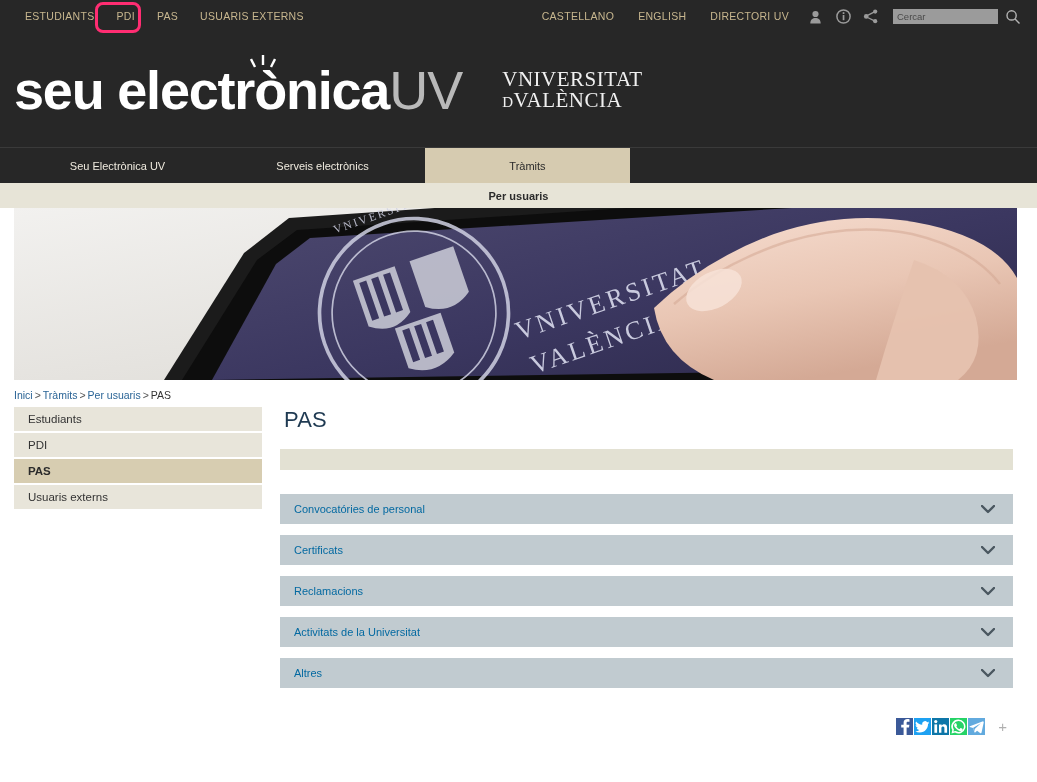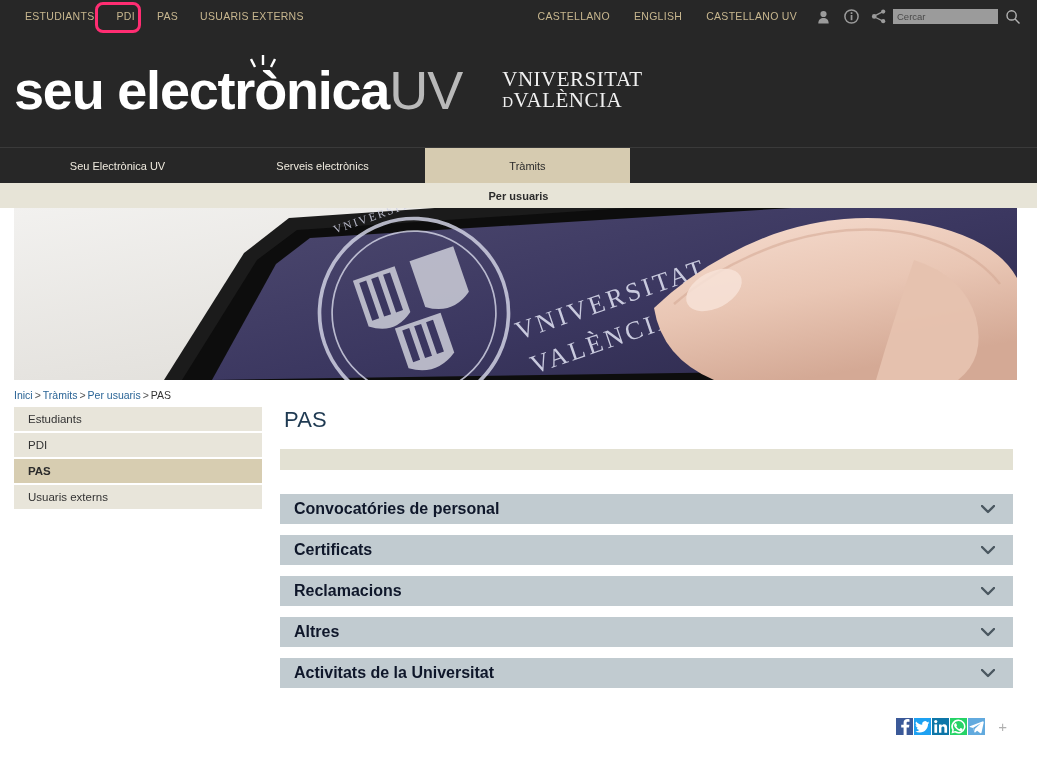--- a/index.html
+++ b/index.html
@@ -46,21 +46,21 @@
     padding-right: 16px;
     gap: 0px;
   }
   .topbar-right .topnav-link { padding: 0 12px; text-align: center; }
   .tb-icon {
     width: 28px; height: 33px;
     display: flex; align-items: center; justify-content: center;
     cursor: pointer;
   }
   .tb-icon svg { display: block; }
-  .search-wrap { display: flex; align-items: center; }
+  .search-wrap { display: flex; align-items: center; margin-left: 8px; }
   .search-input {
     width: 105px; height: 15px;
     background: #9b9b9b;
     border: none;
     outline: none;
     font-size: 9.5px;
     color: #3a3a3a;
     padding: 0 4px;
     font-family: "Liberation Sans", sans-serif;
   }
@@ -207,23 +207,22 @@
     background: #c1cbd0;
     height: 30px;
     display: flex;
     align-items: center;
     justify-content: space-between;
     padding: 0 18px 0 14px;
     cursor: pointer;
     width: 733px;
   }
   .acc-label {
-    font-size: 16px;
-    color: #0f172a;
-    font-weight: bold;
+    font-size: 11px;
+    color: #0369a1;
   }
   .acc-chev { display: flex; align-items: center; }
 
   
   .social-row {
     display: flex;
     align-items: center;
     justify-content: flex-end;
     padding-right: 10px;
     margin-top: 30px;
@@ -255,21 +254,21 @@
     <a class="topnav-link" href="#">ESTUDIANTS</a>
     <a class="topnav-link" href="#">PDI</a>
     <a class="topnav-link highlighted" href="#">PAS</a>
     <a class="topnav-link" href="#">USUARIS EXTERNS</a>
   </div>
   <div class="pas-highlight"></div>
 
   <div class="topbar-right">
     <a class="topnav-link" href="#">CASTELLANO</a>
     <a class="topnav-link" href="#">ENGLISH</a>
-    <a class="topnav-link" href="#">CASTELLANO UV</a>
+    <a class="topnav-link" href="#">DIRECTORI UV</a>
 
     <span class="tb-icon">
       <svg width="13" height="14" viewBox="0 0 13 14">
         <circle cx="6.5" cy="4" r="3.1" fill="#9b9b9b"></circle>
         <path d="M1.3 13.5 C1.3 9.6 3.7 8 6.5 8 C9.3 8 11.7 9.6 11.7 13.5 Z" fill="#9b9b9b"></path>
       </svg>
     </span>
     <span class="tb-icon">
       <svg width="15" height="15" viewBox="0 0 15 15">
         <circle cx="7.5" cy="7.5" r="6.6" fill="none" stroke="#9b9b9b" stroke-width="1.5"></circle>
@@ -420,30 +419,30 @@
       <div class="acc-item">
         <span class="acc-label">Reclamacions</span>
         <span class="acc-chev">
           <svg width="14" height="9" viewBox="0 0 14 9">
               <path d="M1 1 L7 7 L13 1" fill="none" stroke="#4a5760" stroke-width="2.4" stroke-linecap="round" stroke-linejoin="round"></path>
             </svg>
         </span>
       </div>
 
       <div class="acc-item">
-        <span class="acc-label">Altres</span>
+        <span class="acc-label">Activitats de la Universitat</span>
         <span class="acc-chev">
           <svg width="14" height="9" viewBox="0 0 14 9">
               <path d="M1 1 L7 7 L13 1" fill="none" stroke="#4a5760" stroke-width="2.4" stroke-linecap="round" stroke-linejoin="round"></path>
             </svg>
         </span>
       </div>
 
       <div class="acc-item">
-        <span class="acc-label">Activitats de la Universitat</span>
+        <span class="acc-label">Altres</span>
         <span class="acc-chev">
           <svg width="14" height="9" viewBox="0 0 14 9">
               <path d="M1 1 L7 7 L13 1" fill="none" stroke="#4a5760" stroke-width="2.4" stroke-linecap="round" stroke-linejoin="round"></path>
             </svg>
         </span>
       </div>
 
     </div>
 
     <div class="social-row">

